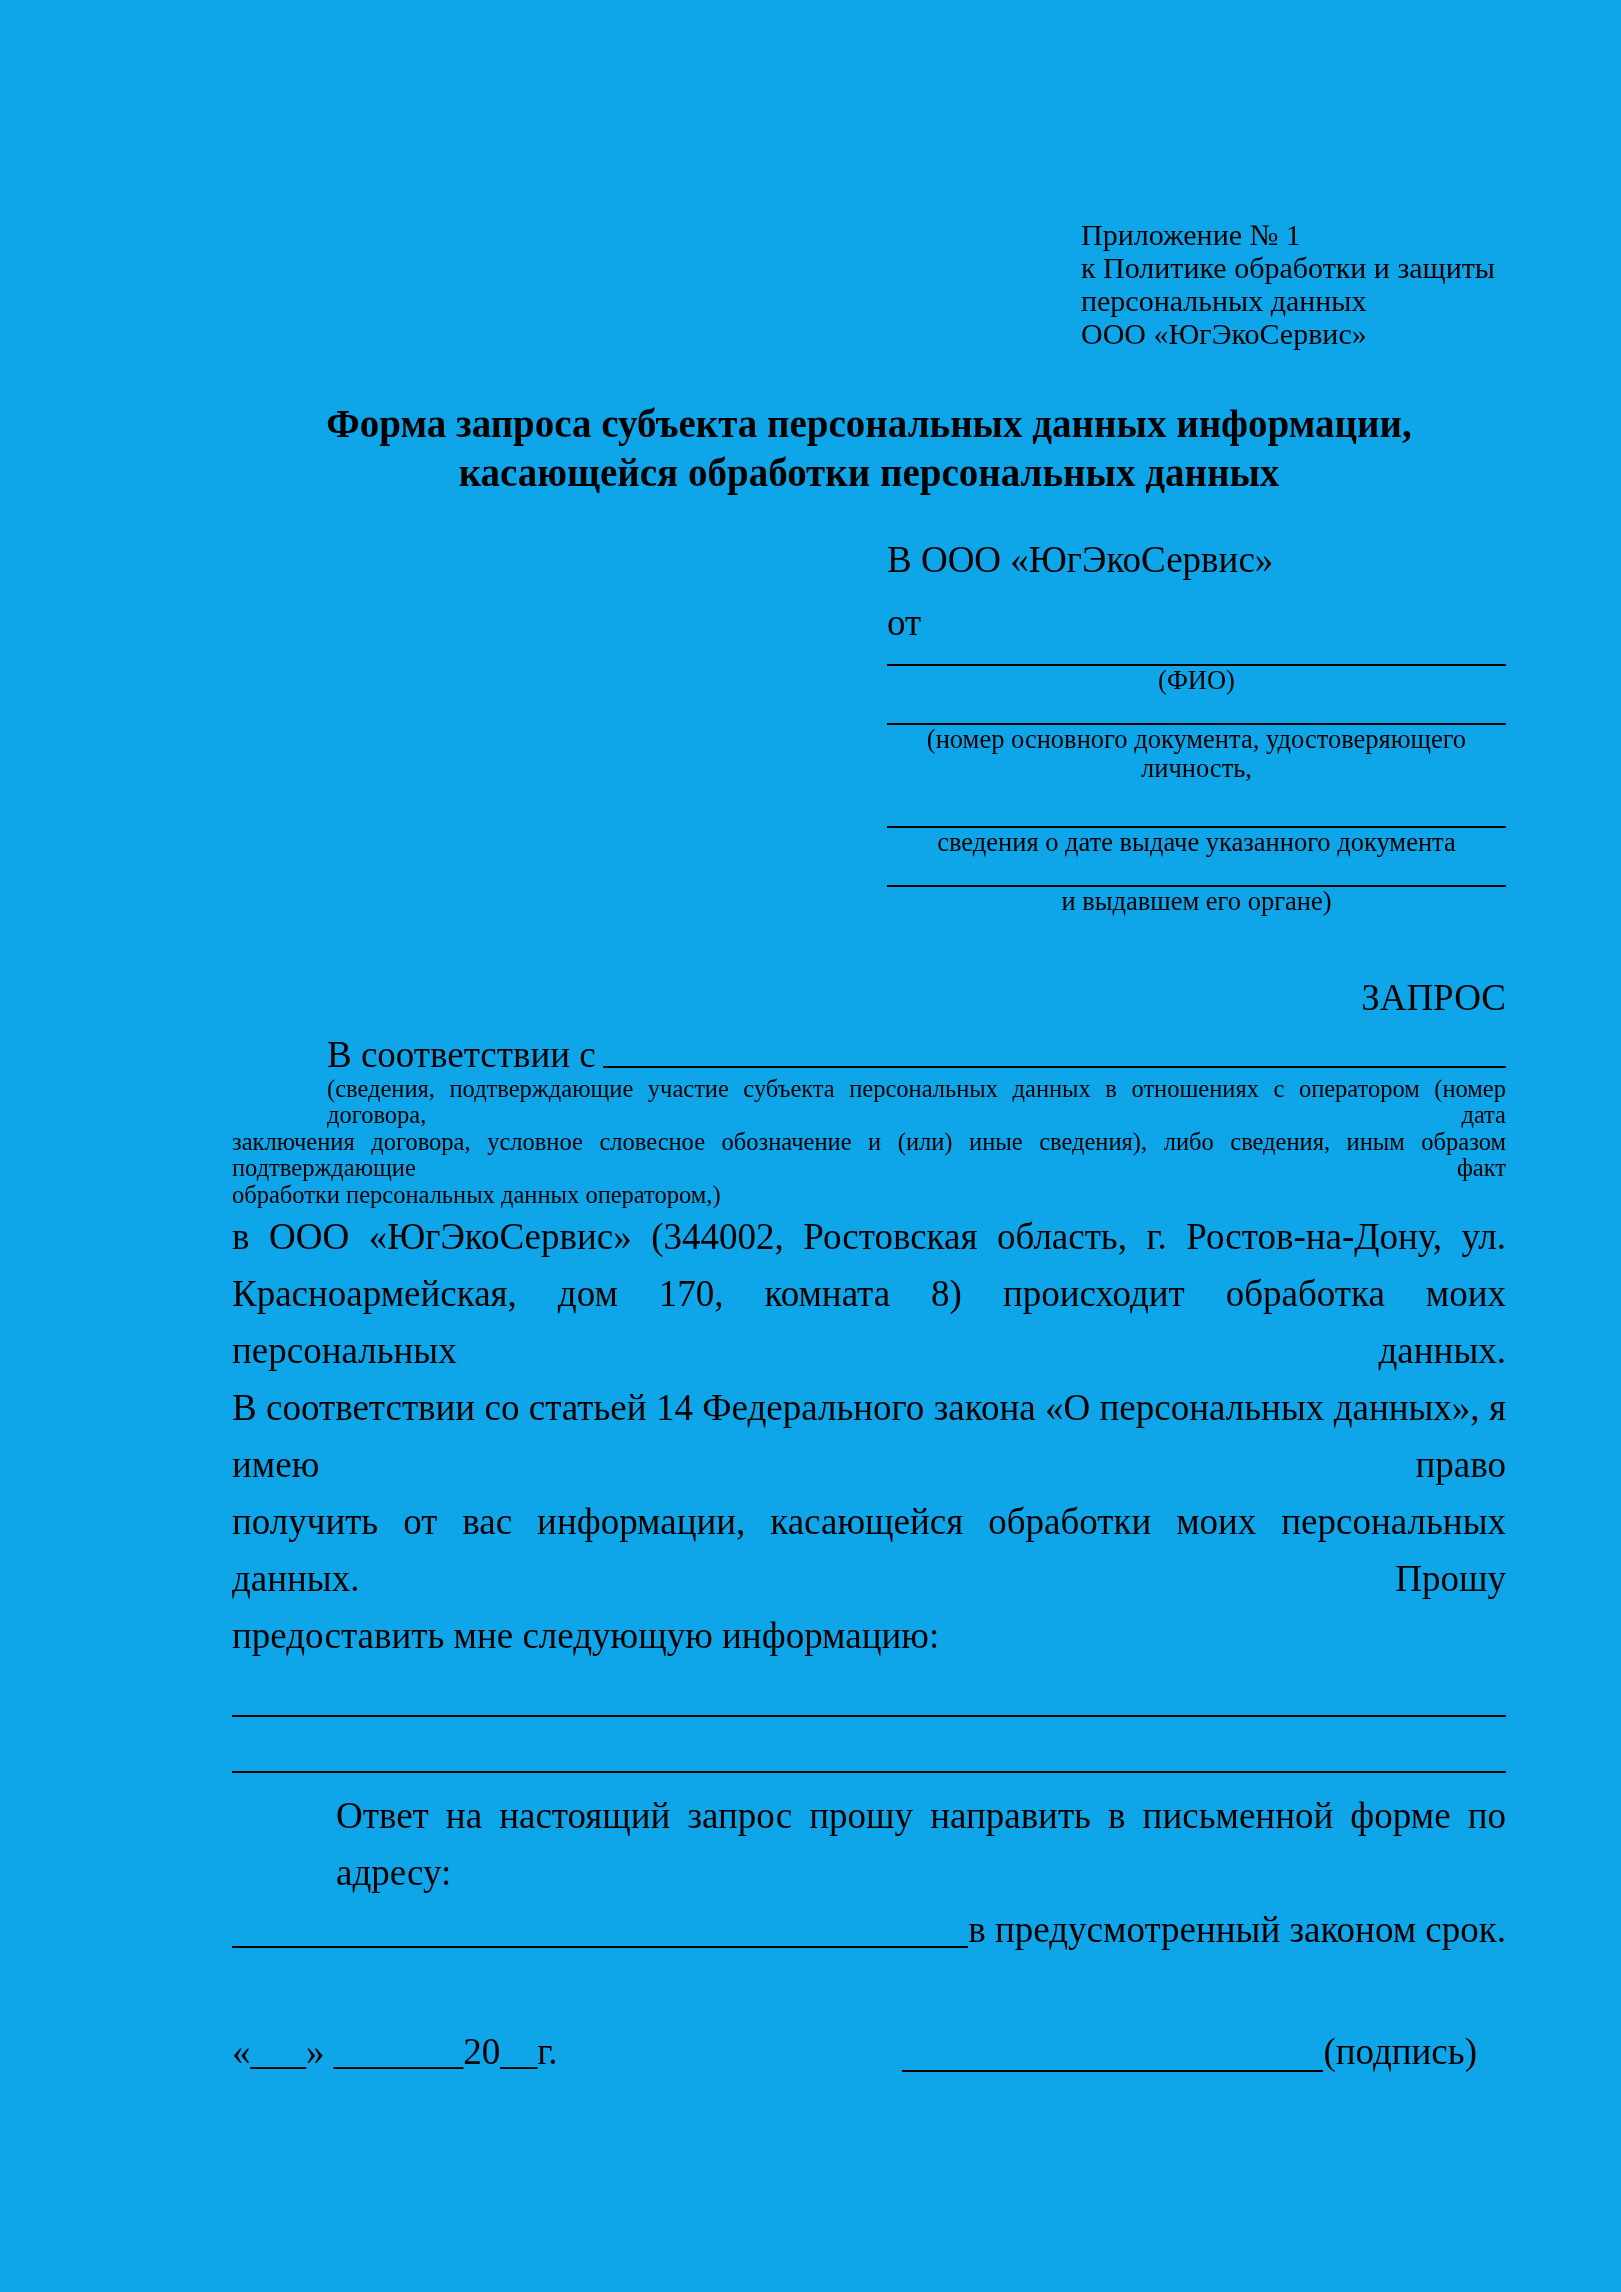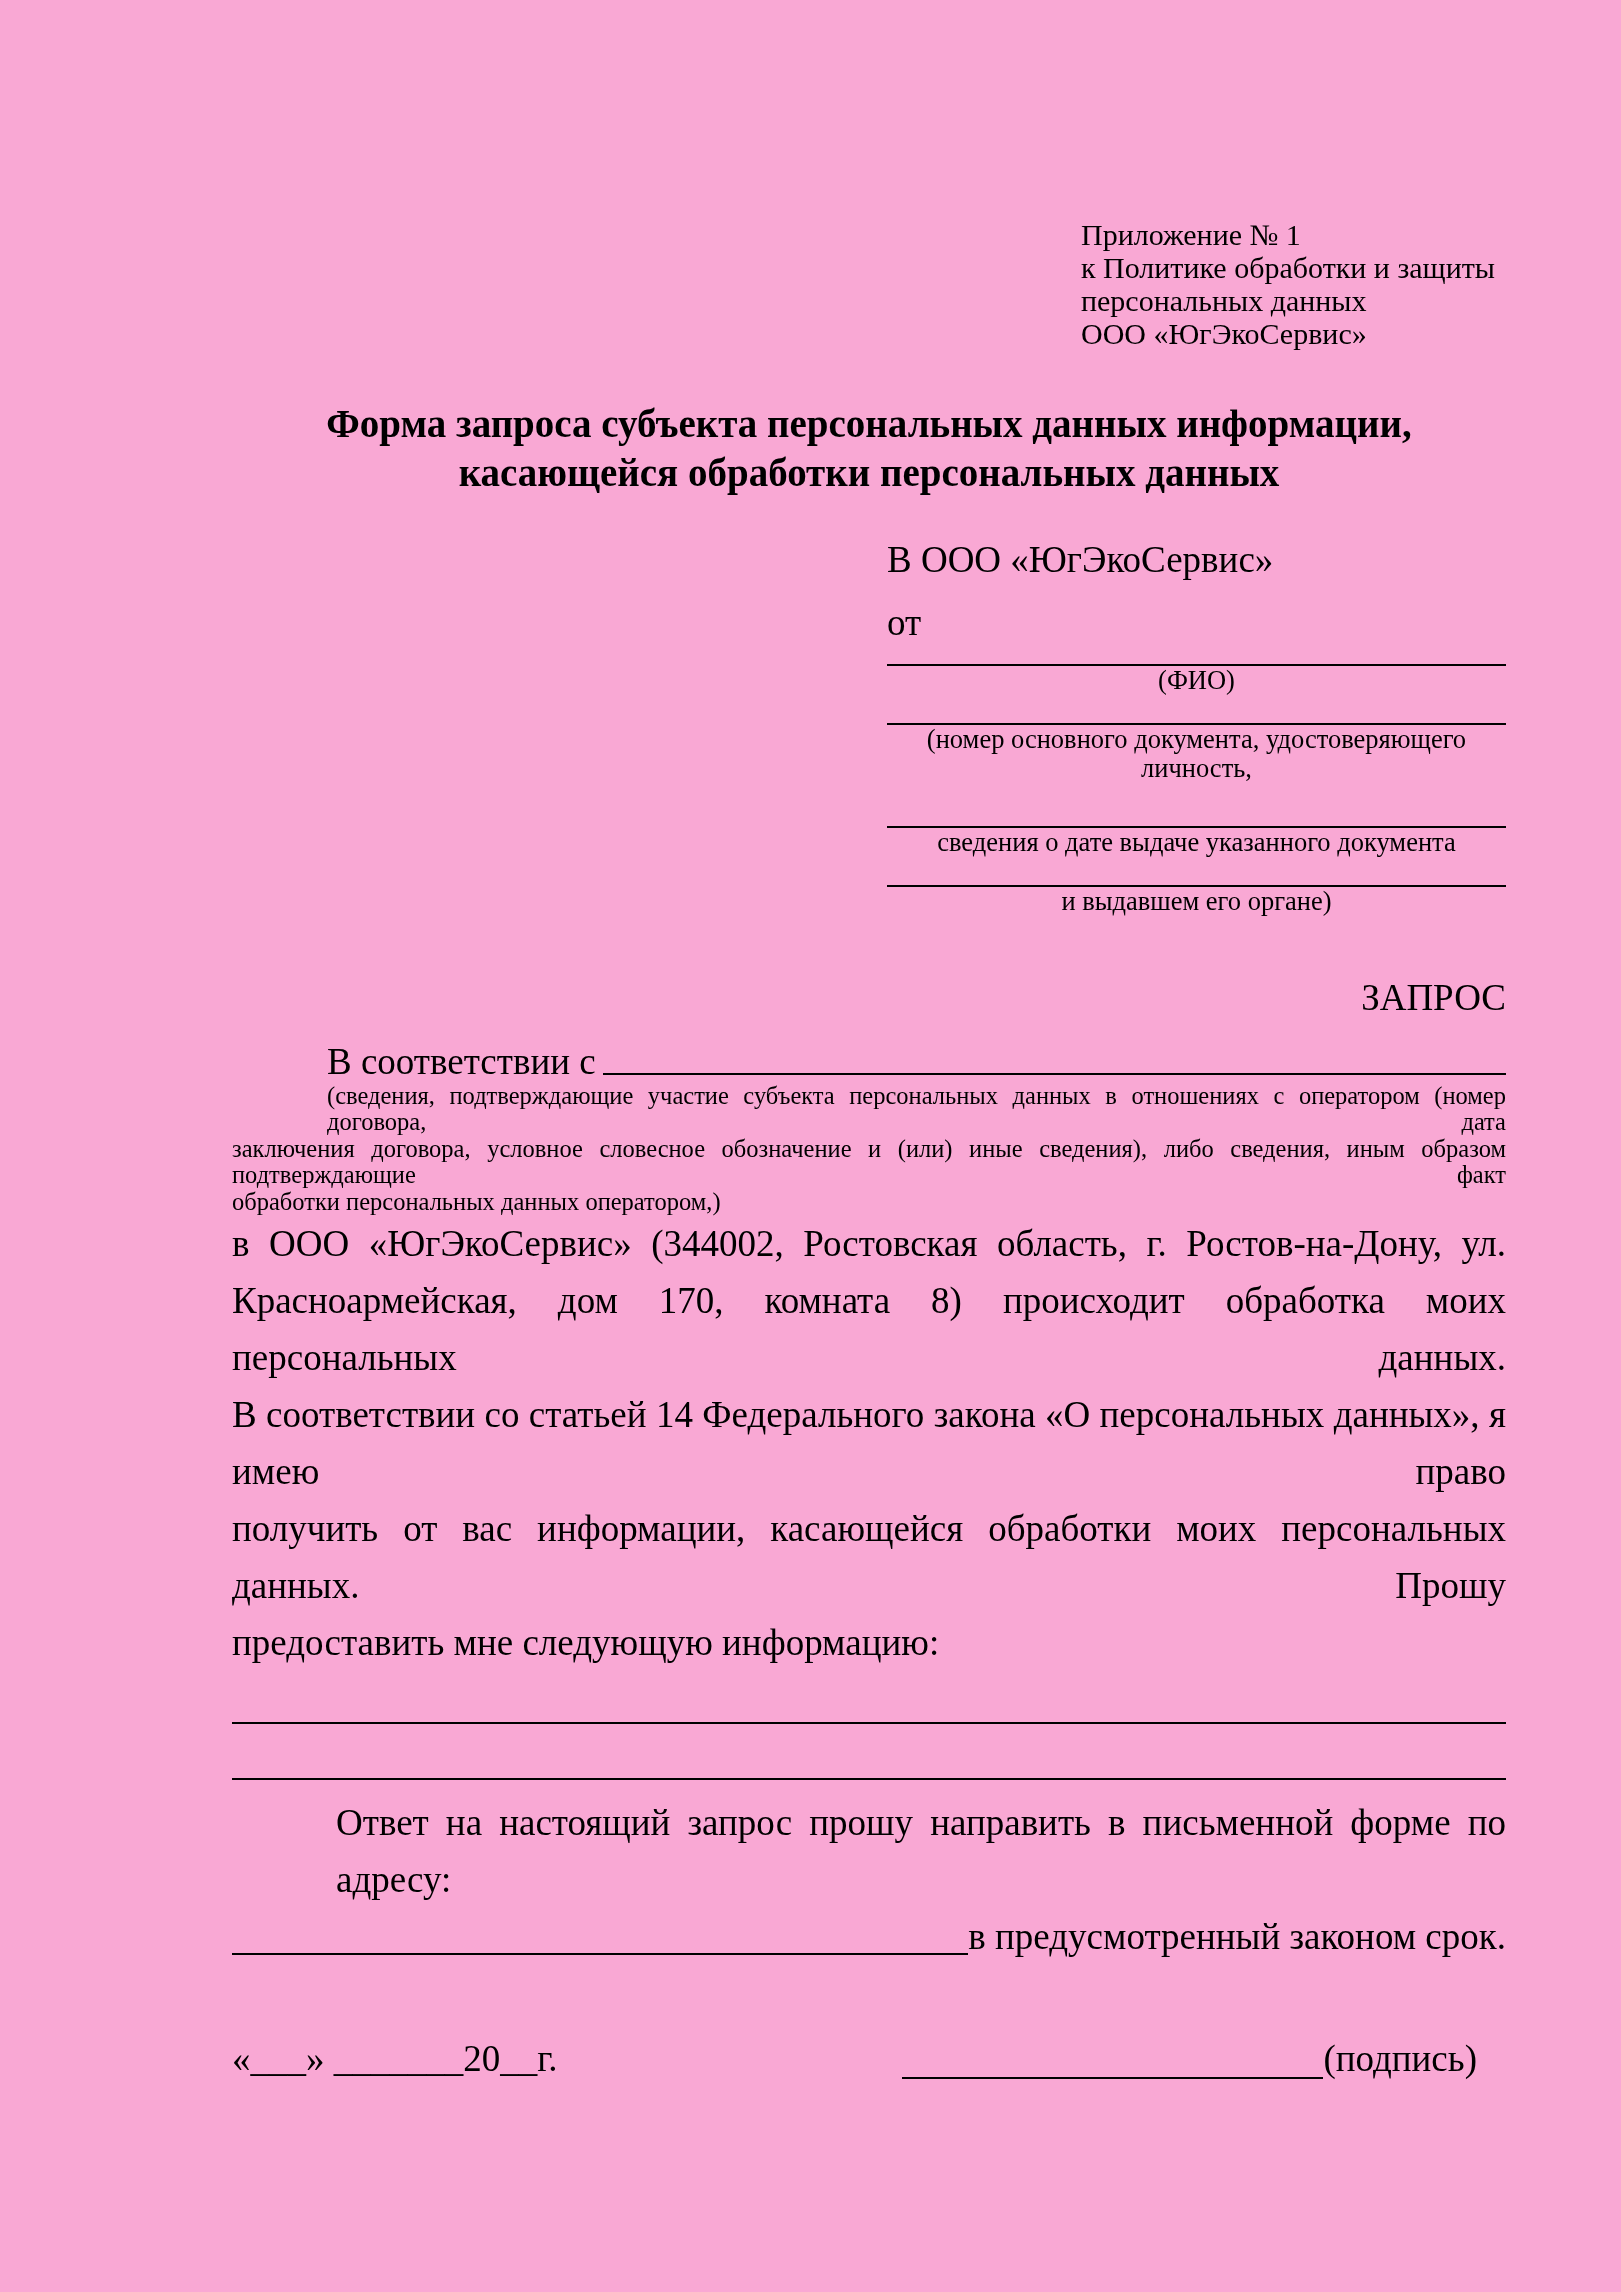--- a/index.html
+++ b/index.html
@@ -1,21 +1,21 @@
 <!DOCTYPE html>
 <html><head>
 <meta charset="utf-8">
 <style>
   html, body { margin: 0; padding: 0; background: #ffffff; }
   body { width: 1621px; }
   .page {
     position: relative;
     width: 1621px;
     height: 2293px;
-    background: #f9a8d4;
+    background: #0ea5e9;
     color: #000000;
     font-family: "Liberation Serif", "DejaVu Serif", serif;
     box-sizing: border-box;
     padding: 218px 115px 0 232px;
     overflow: hidden;
   }
   
   .appendix {
     width: 425px;
     margin-left: 849px;
@@ -50,21 +50,21 @@
     text-align: center;
   }
   
   .request-heading {
     margin-top: 60px;
     text-align: right;
     font-size: 37px;
     line-height: 43px;
   }
   .accordance {
-    margin-top: 21px;
+    margin-top: 14px;
     display: flex;
     font-size: 37px;
     line-height: 43px;
   }
   .accordance .lead { padding-left: 95px; white-space: nowrap; }
   .fill {
     flex: 1;
     height: 0;
     align-self: flex-end;
     border-bottom: 2.9px solid #000;

